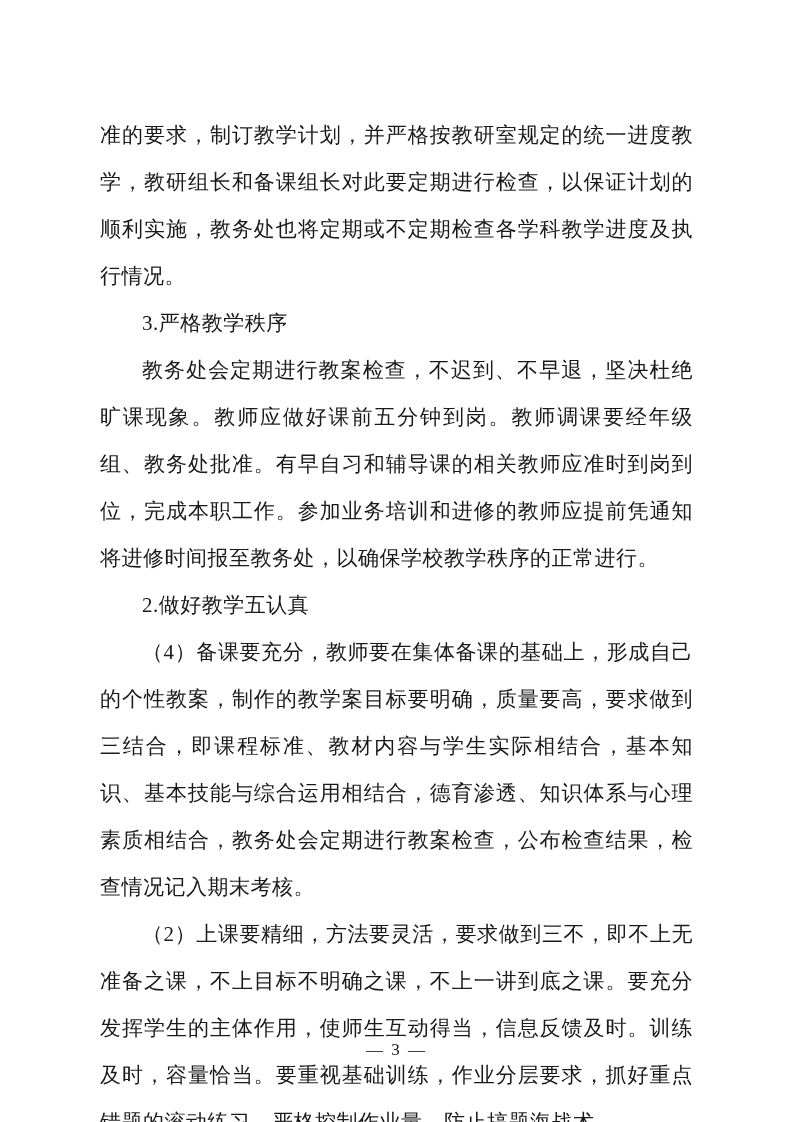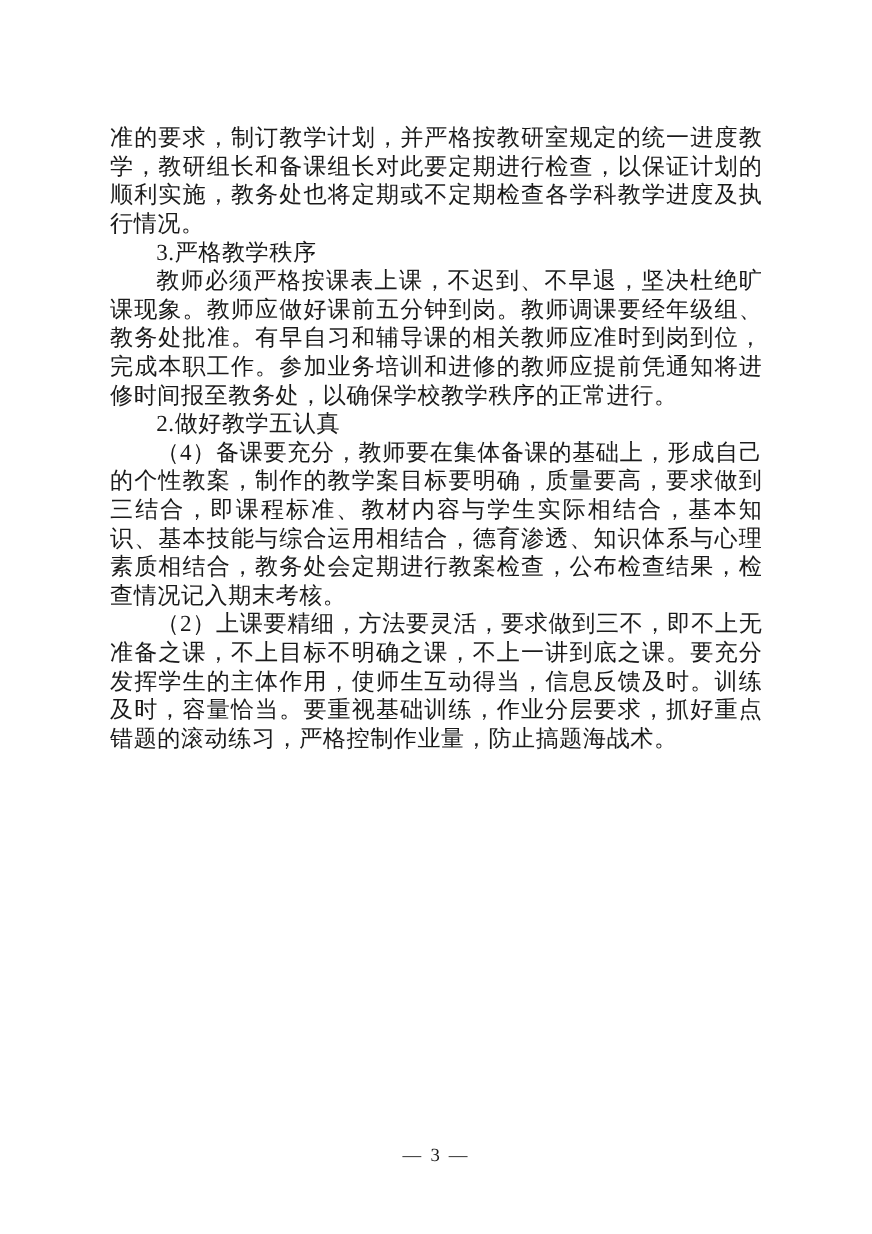--- a/index.html
+++ b/index.html
@@ -18,21 +18,21 @@
   }
   .content {
     position: absolute;
     top: 112px;
     left: 100px;
     width: 593px;
   }
   .para {
     margin: 0;
     font-size: 21px;
-    line-height: 26px;
+    line-height: 47px;
     text-align: justify;
     text-justify: inter-ideograph;
     letter-spacing: 0.5px;
     word-break: break-all;
   }
   .indent {
     text-indent: 2em;
   }
   .footer {
     position: absolute;
@@ -45,19 +45,19 @@
     letter-spacing: 2px;
   }
 </style>
 </head>
 <body>
 
 <div class="page">
   <div class="content">
     <p class="para">准的要求，制订教学计划，并严格按教研室规定的统一进度教学，教研组长和备课组长对此要定期进行检查，以保证计划的顺利实施，教务处也将定期或不定期检查各学科教学进度及执行情况。</p>
     <p class="para indent">3.严格教学秩序</p>
-    <p class="para indent">教师必须严格按课表上课，不迟到、不早退，坚决杜绝旷课现象。教师应做好课前五分钟到岗。教师调课要经年级组、教务处批准。有早自习和辅导课的相关教师应准时到岗到位，完成本职工作。参加业务培训和进修的教师应提前凭通知将进修时间报至教务处，以确保学校教学秩序的正常进行。</p>
+    <p class="para indent">教务处会定期进行教案检查，不迟到、不早退，坚决杜绝旷课现象。教师应做好课前五分钟到岗。教师调课要经年级组、教务处批准。有早自习和辅导课的相关教师应准时到岗到位，完成本职工作。参加业务培训和进修的教师应提前凭通知将进修时间报至教务处，以确保学校教学秩序的正常进行。</p>
     <p class="para indent">2.做好教学五认真</p>
     <p class="para indent">（4）备课要充分，教师要在集体备课的基础上，形成自己的个性教案，制作的教学案目标要明确，质量要高，要求做到三结合，即课程标准、教材内容与学生实际相结合，基本知识、基本技能与综合运用相结合，德育渗透、知识体系与心理素质相结合，教务处会定期进行教案检查，公布检查结果，检查情况记入期末考核。</p>
     <p class="para indent">（2）上课要精细，方法要灵活，要求做到三不，即不上无准备之课，不上目标不明确之课，不上一讲到底之课。要充分发挥学生的主体作用，使师生互动得当，信息反馈及时。训练及时，容量恰当。要重视基础训练，作业分层要求，抓好重点错题的滚动练习，严格控制作业量，防止搞题海战术。</p>
   </div>
   <div class="footer">— 3 —</div>
 </div>
 
 </body></html>

